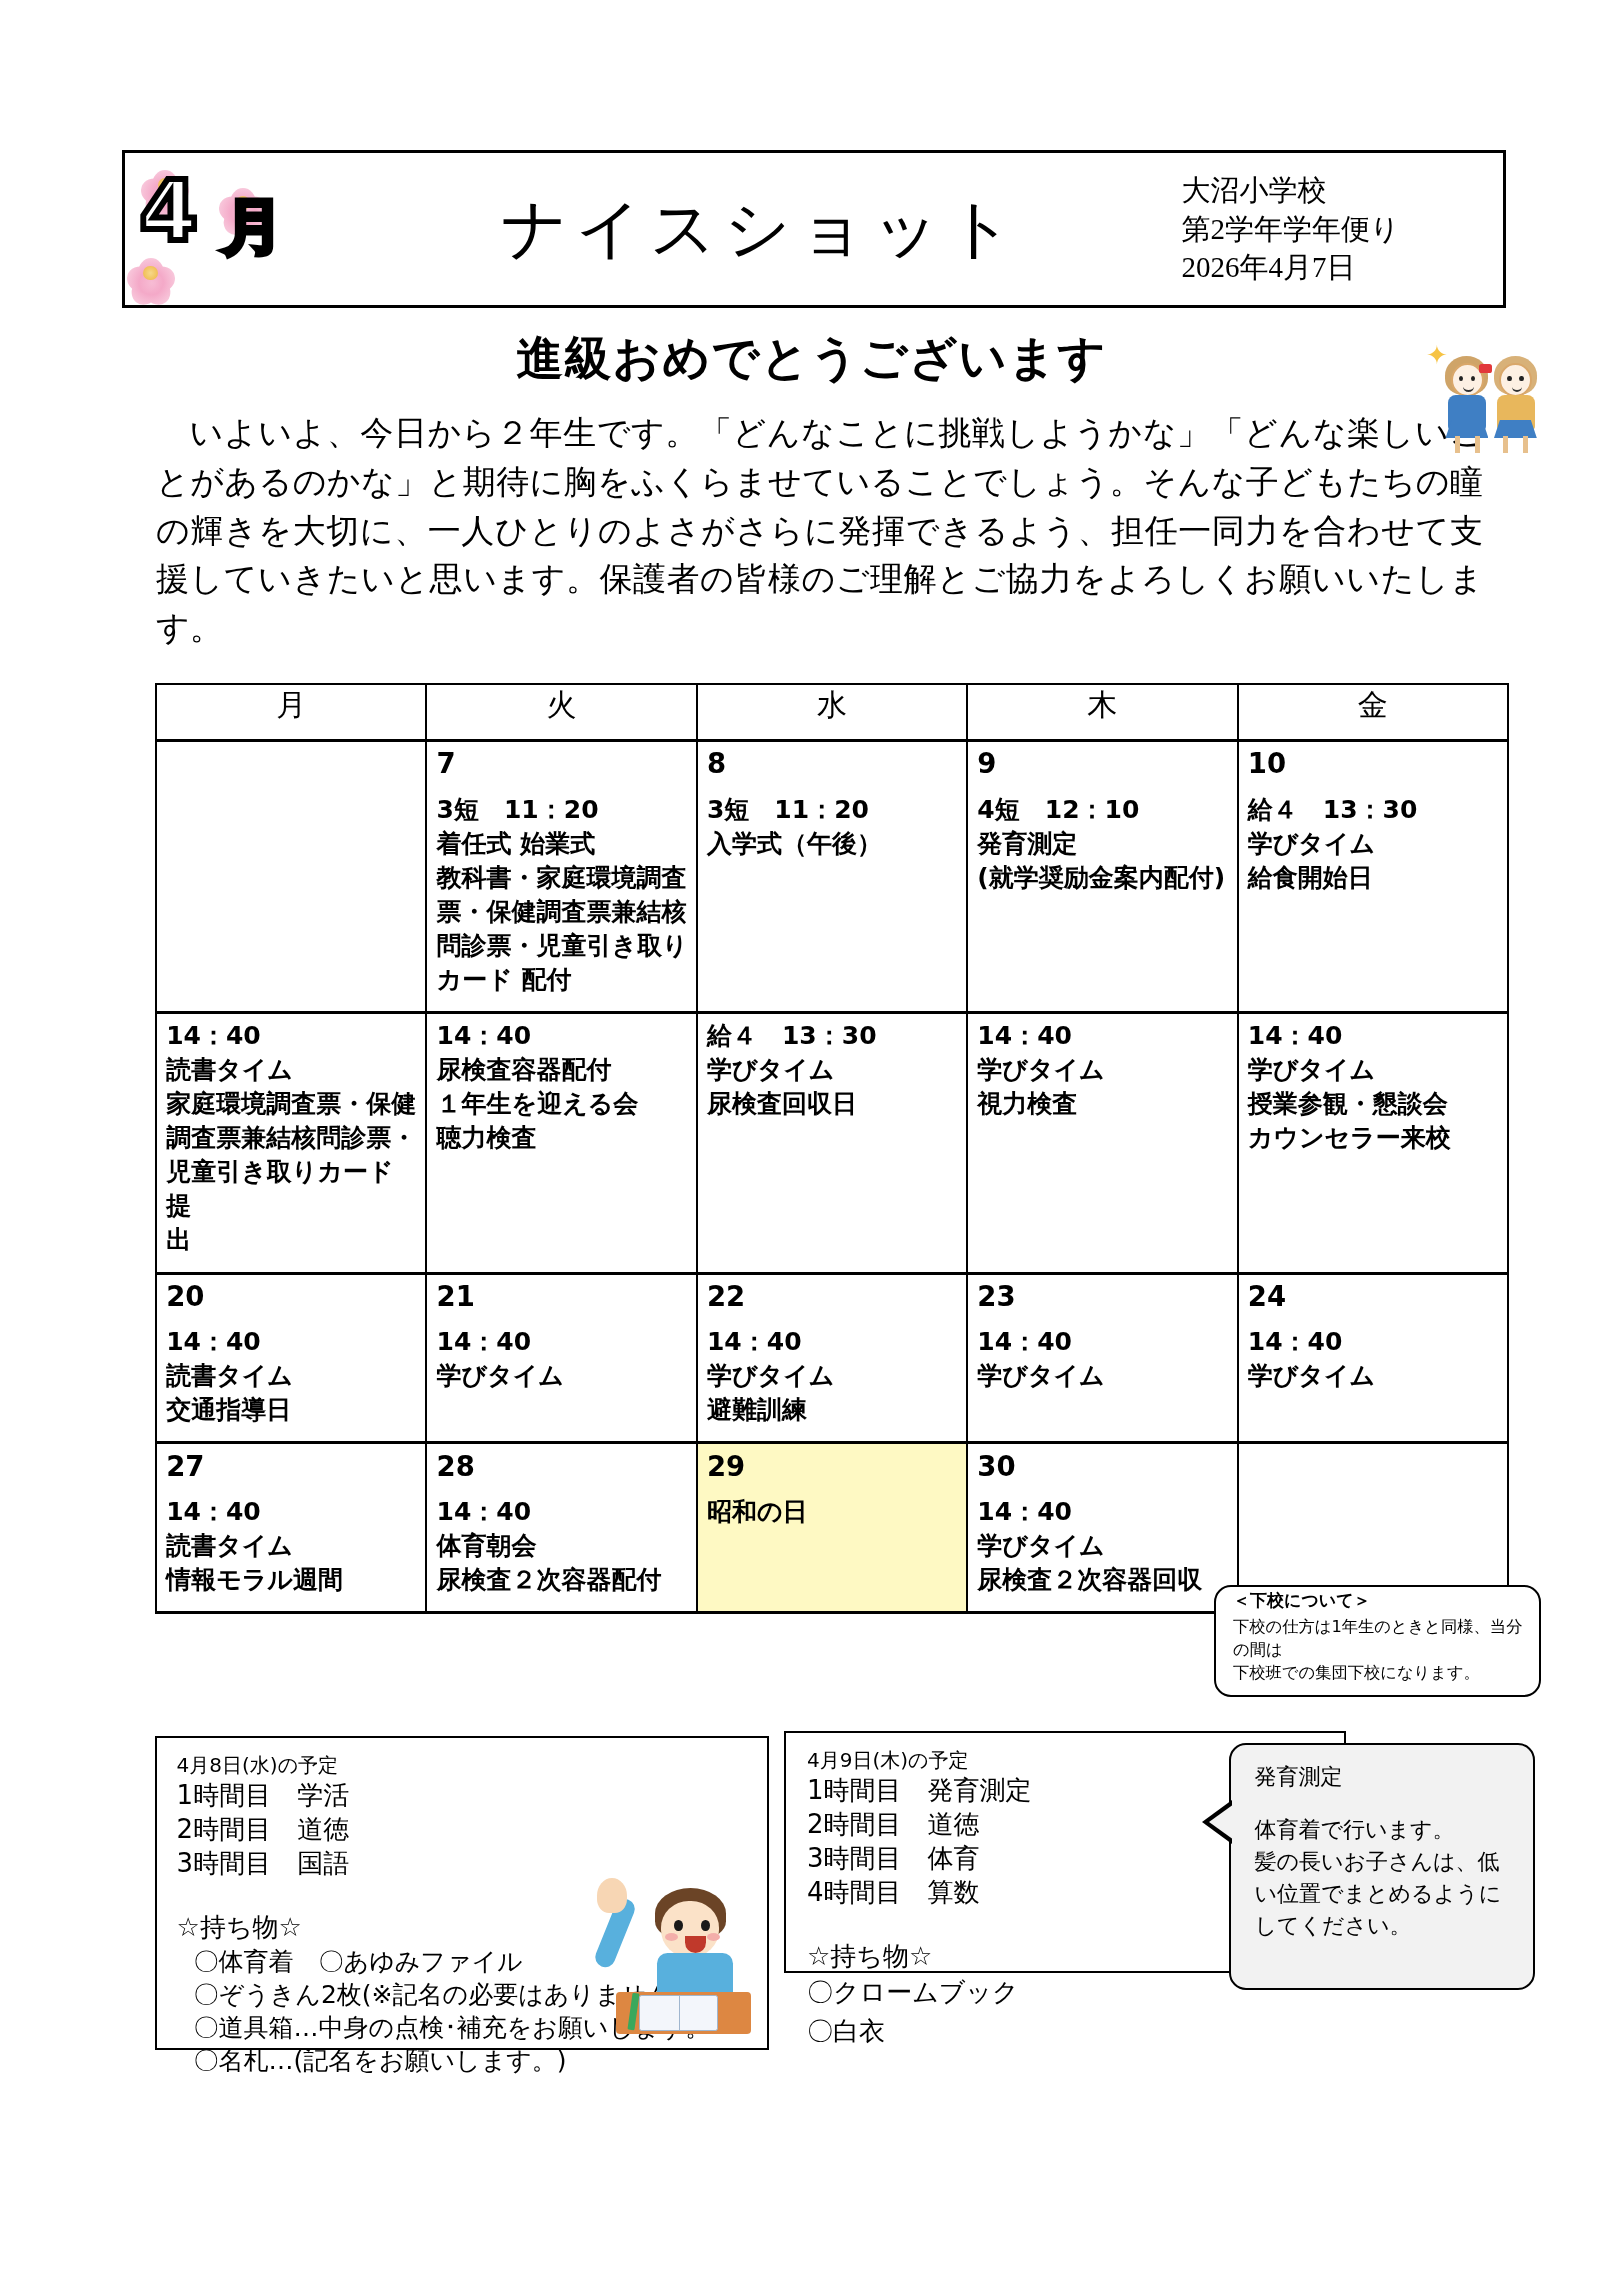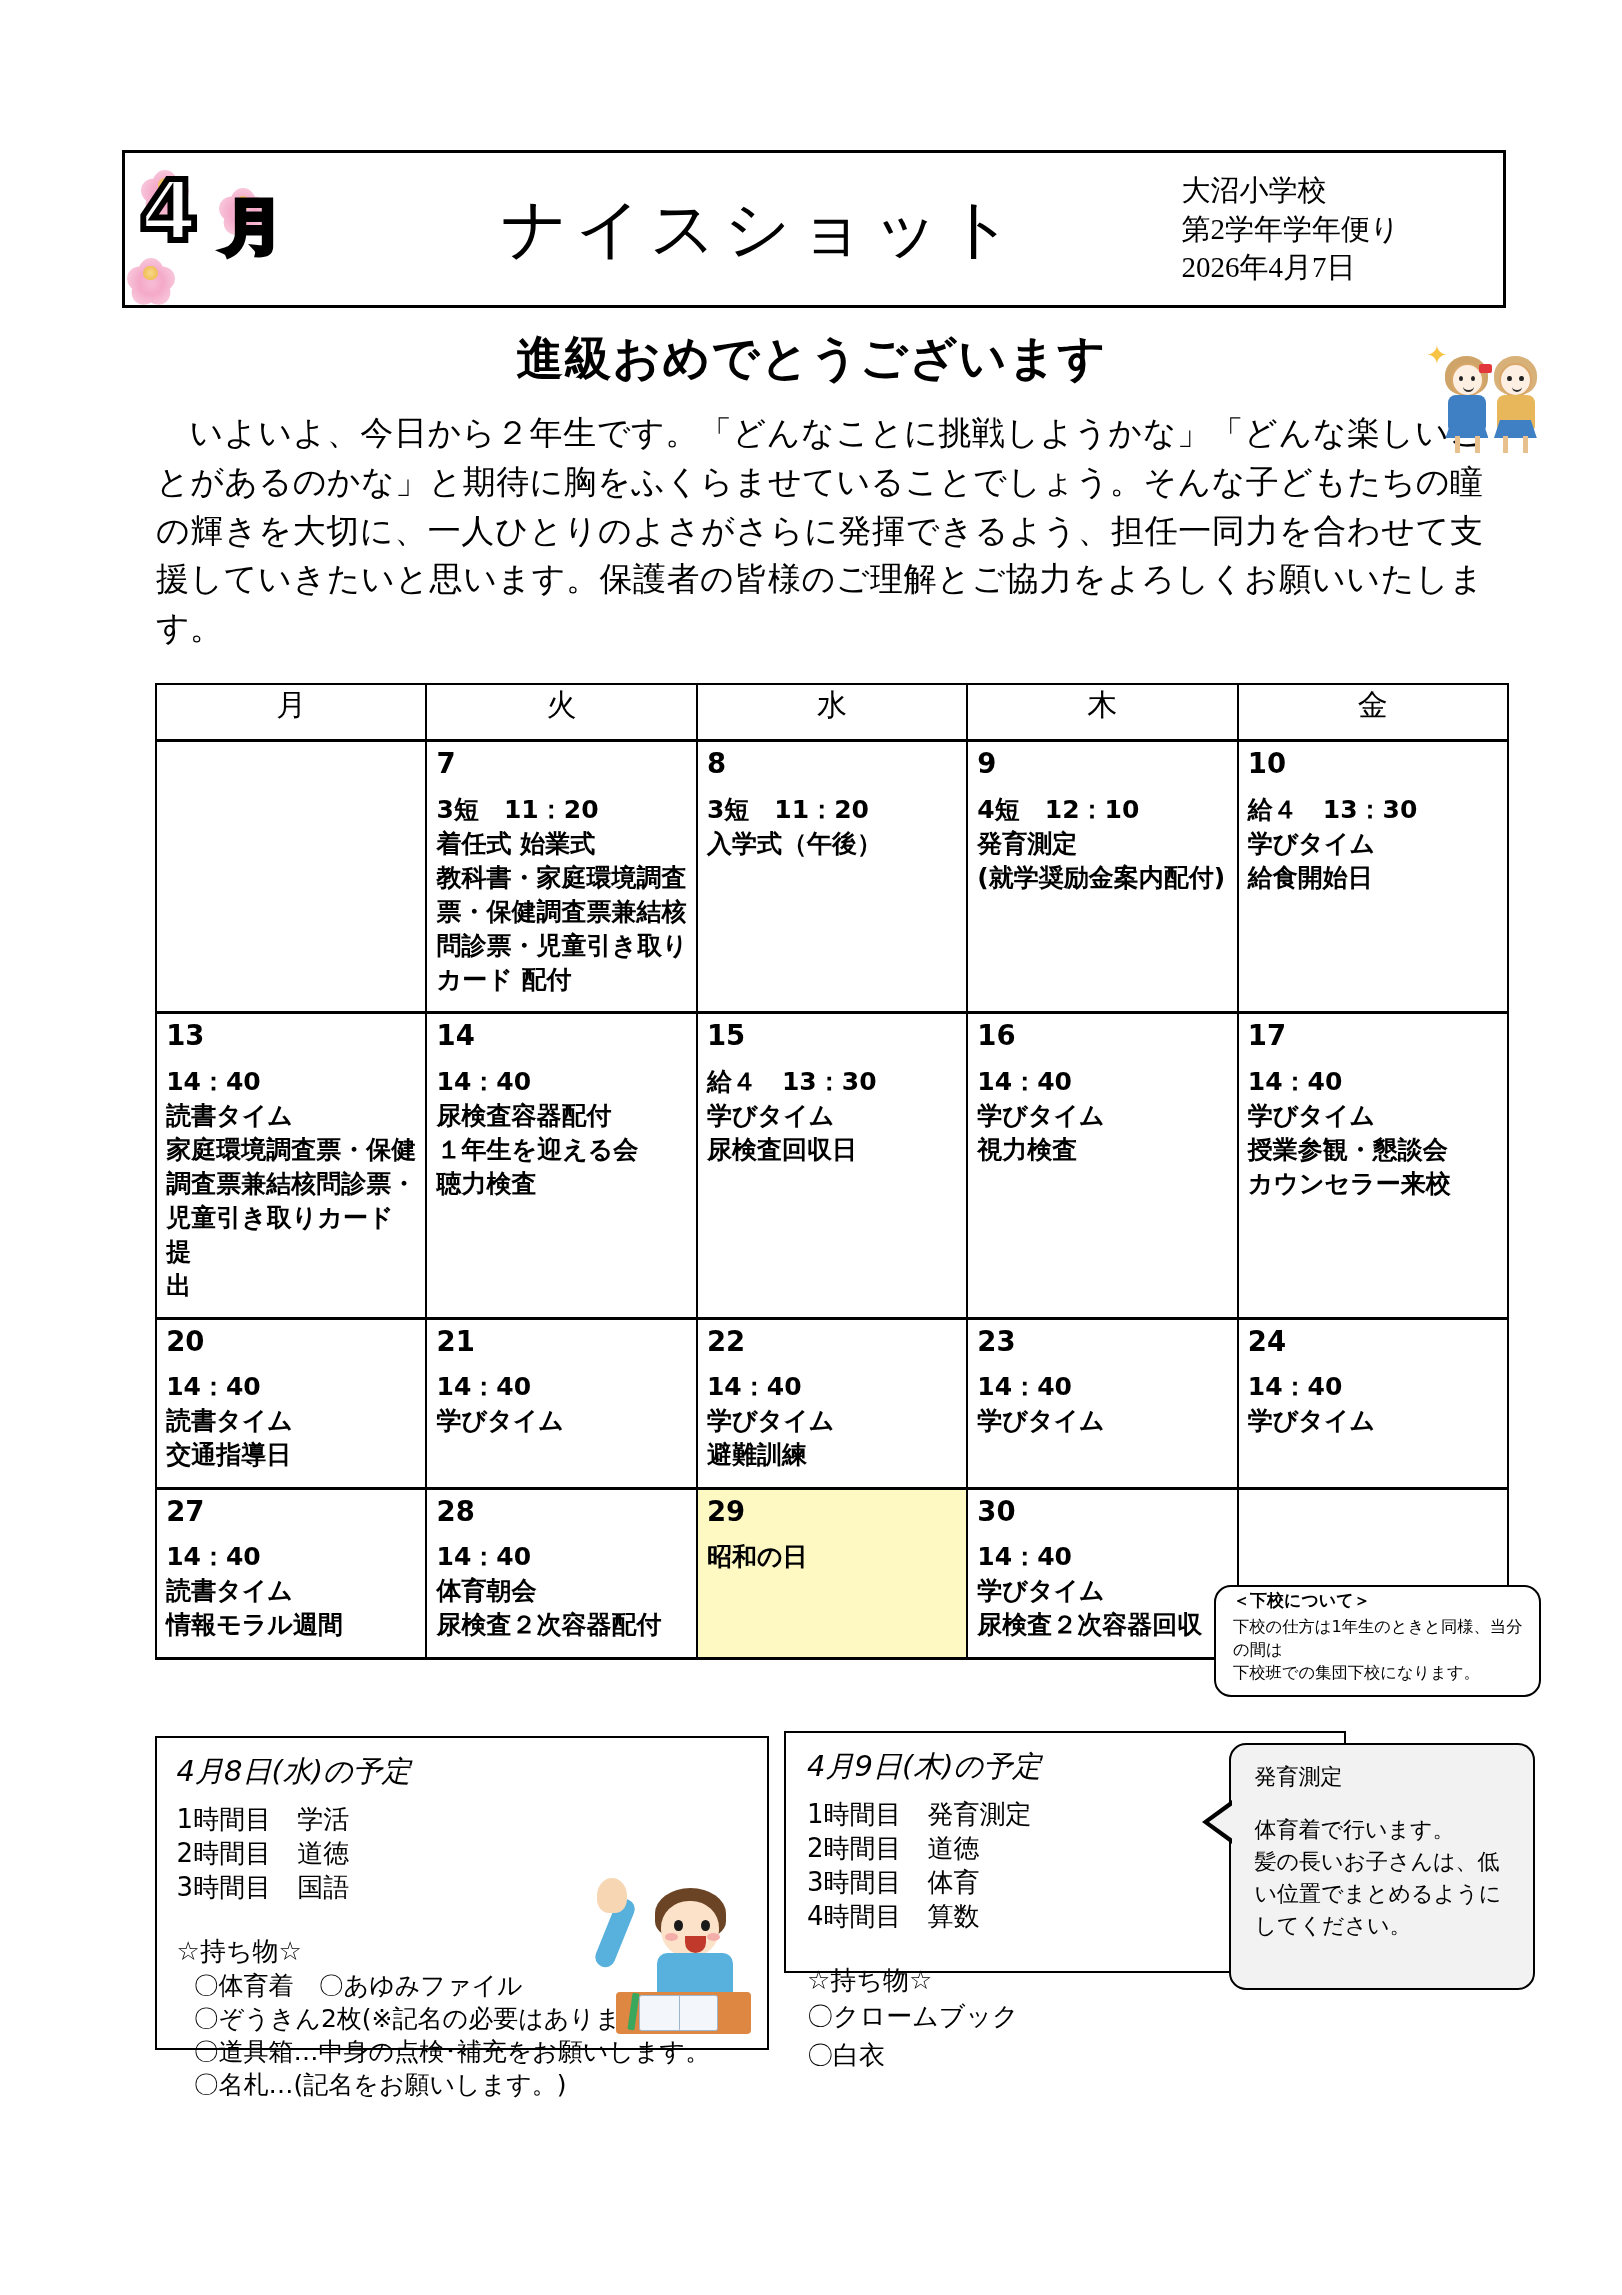--- a/index.html
+++ b/index.html
@@ -138,21 +138,21 @@
     border-right:25px solid #f2f2f2;
   }
 
   
   .box{
     position:absolute; border:2.6px solid #000; box-sizing:border-box;
     background:#fff; font-family:"DejaVu Sans",sans-serif;
   }
   .box-left{ left:155px; top:1736px; width:614px; height:314px; padding:14.4px 0 0 19.6px; }
   .box-right{ left:784px; top:1731px; width:562px; height:242px; padding:14.4px 0 0 21px; }
-  .box .b-head{ font-size:29px; margin-bottom:11px;font-style:italic; }
+  .box .b-head{ font-size:20px; margin-bottom:0; }
   .box .b-row{ font-size:26px; line-height:1.30; }
   .box .b-gap{ height:30px; }
   .box .b-sub{ font-size:26px; line-height:1.30; }
   .box .b-item{ font-size:25px; line-height:1.32; padding-left:17px; }
   .box-right .b-item{ padding-left:0; font-size:26px; line-height:1.5; }
 
   
   .student{ position:absolute; right:11.8px; bottom:11.8px; width:163px; height:163px; }
   .st-arm{ position:absolute; left:13px; top:23.5px; width:19.6px; height:72px;
            background:#58b0dd; border-radius:10.5px; transform:rotate(22deg); }
@@ -295,27 +295,20 @@
             <div class="ev-line">4短　12：10</div>
             <div class="ev-line">発育測定</div>
             <div class="ev-line">(就学奨励金案内配付)</div>
           </td>
           <td class="events">
             <div class="ev-line">給４　13：30</div>
             <div class="ev-line">学びタイム</div>
             <div class="ev-line">給食開始日</div>
           </td>
         </tr>
-        <tr class="numrow">
-          <td class="daynum">13</td>
-          <td class="daynum">14</td>
-          <td class="daynum">15</td>
-          <td class="daynum">16</td>
-          <td class="daynum">17</td>
-        </tr>
         <tr class="evrow">
           <td class="events">
             <div class="ev-line">14：40</div>
             <div class="ev-line">読書タイム</div>
             <div class="ev-line">家庭環境調査票・保健</div>
             <div class="ev-line">調査票兼結核問診票・</div>
             <div class="ev-line">児童引き取りカード 提</div>
             <div class="ev-line">出</div>
           </td>
           <td class="events">

